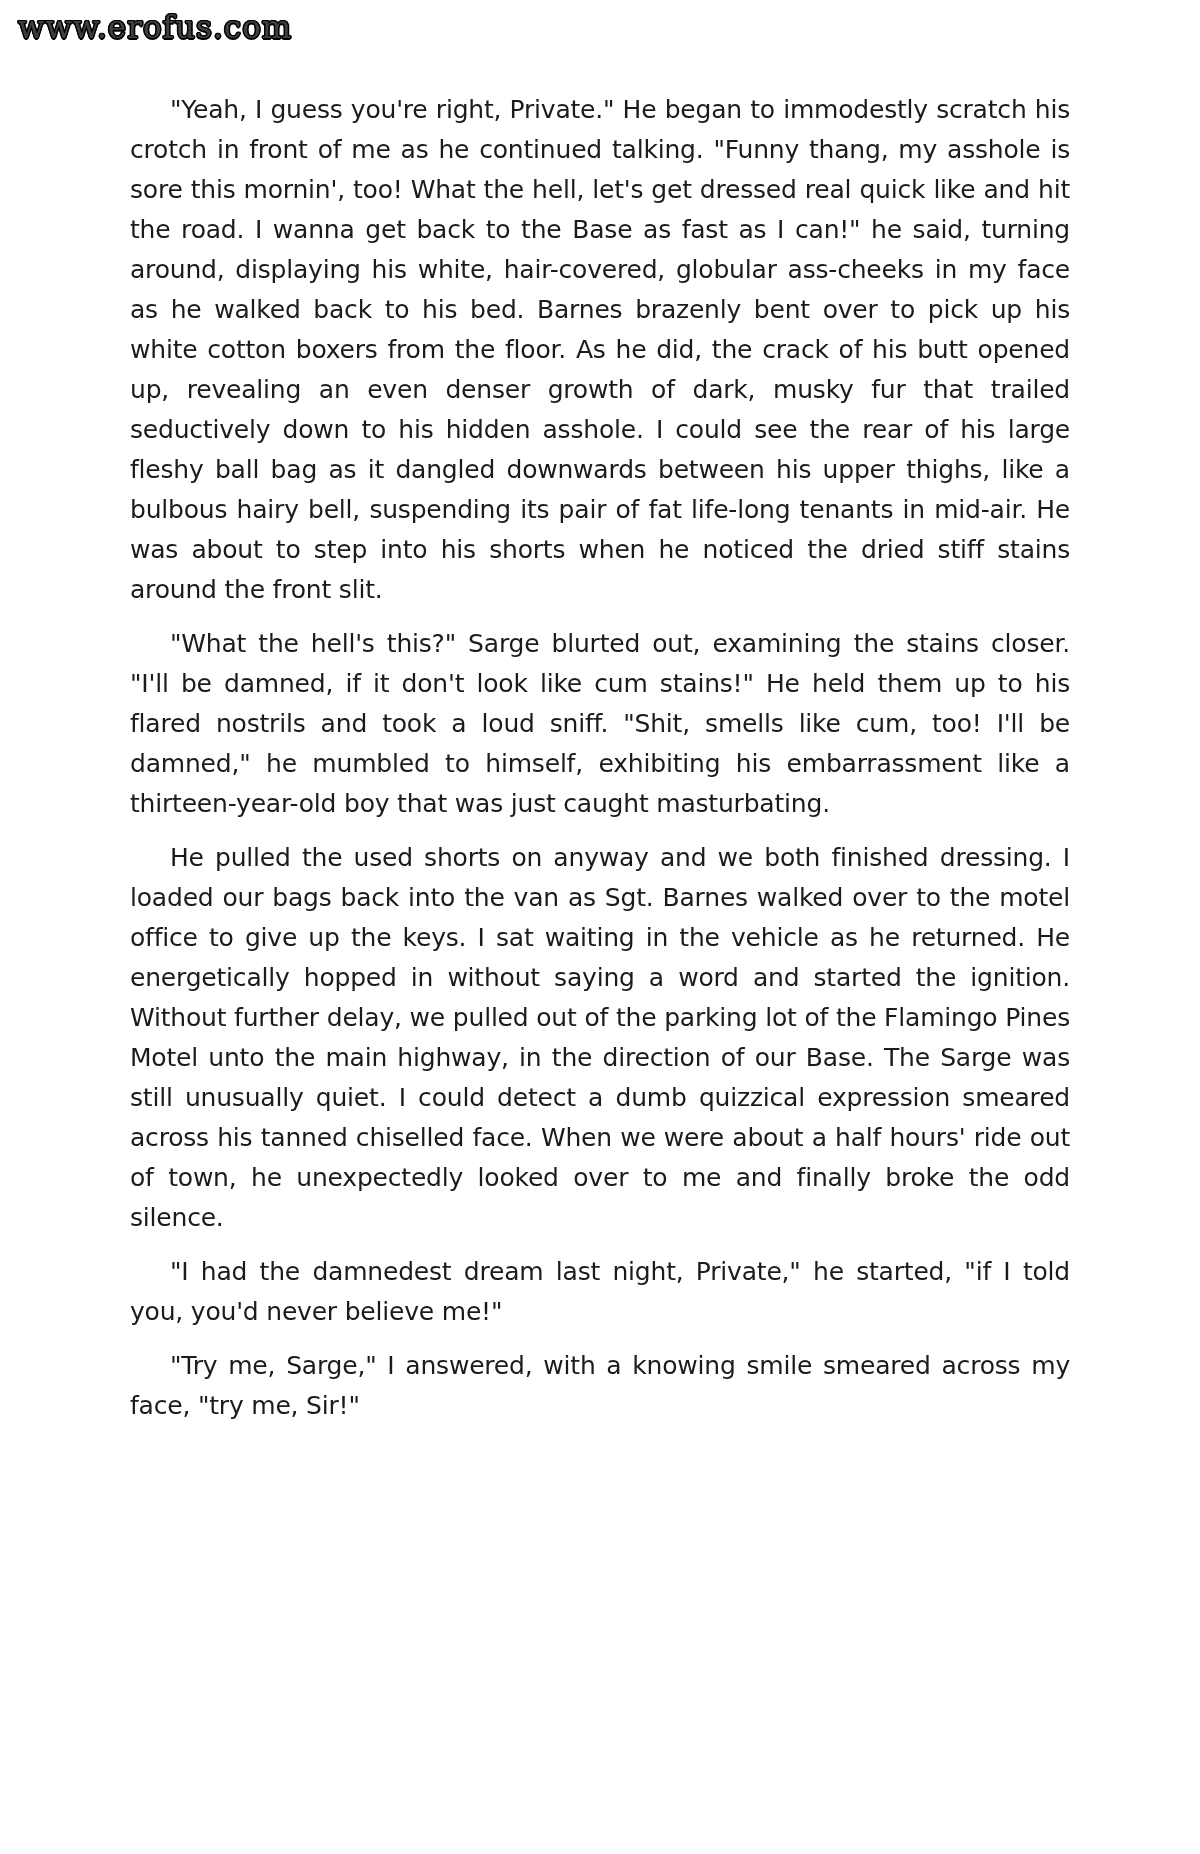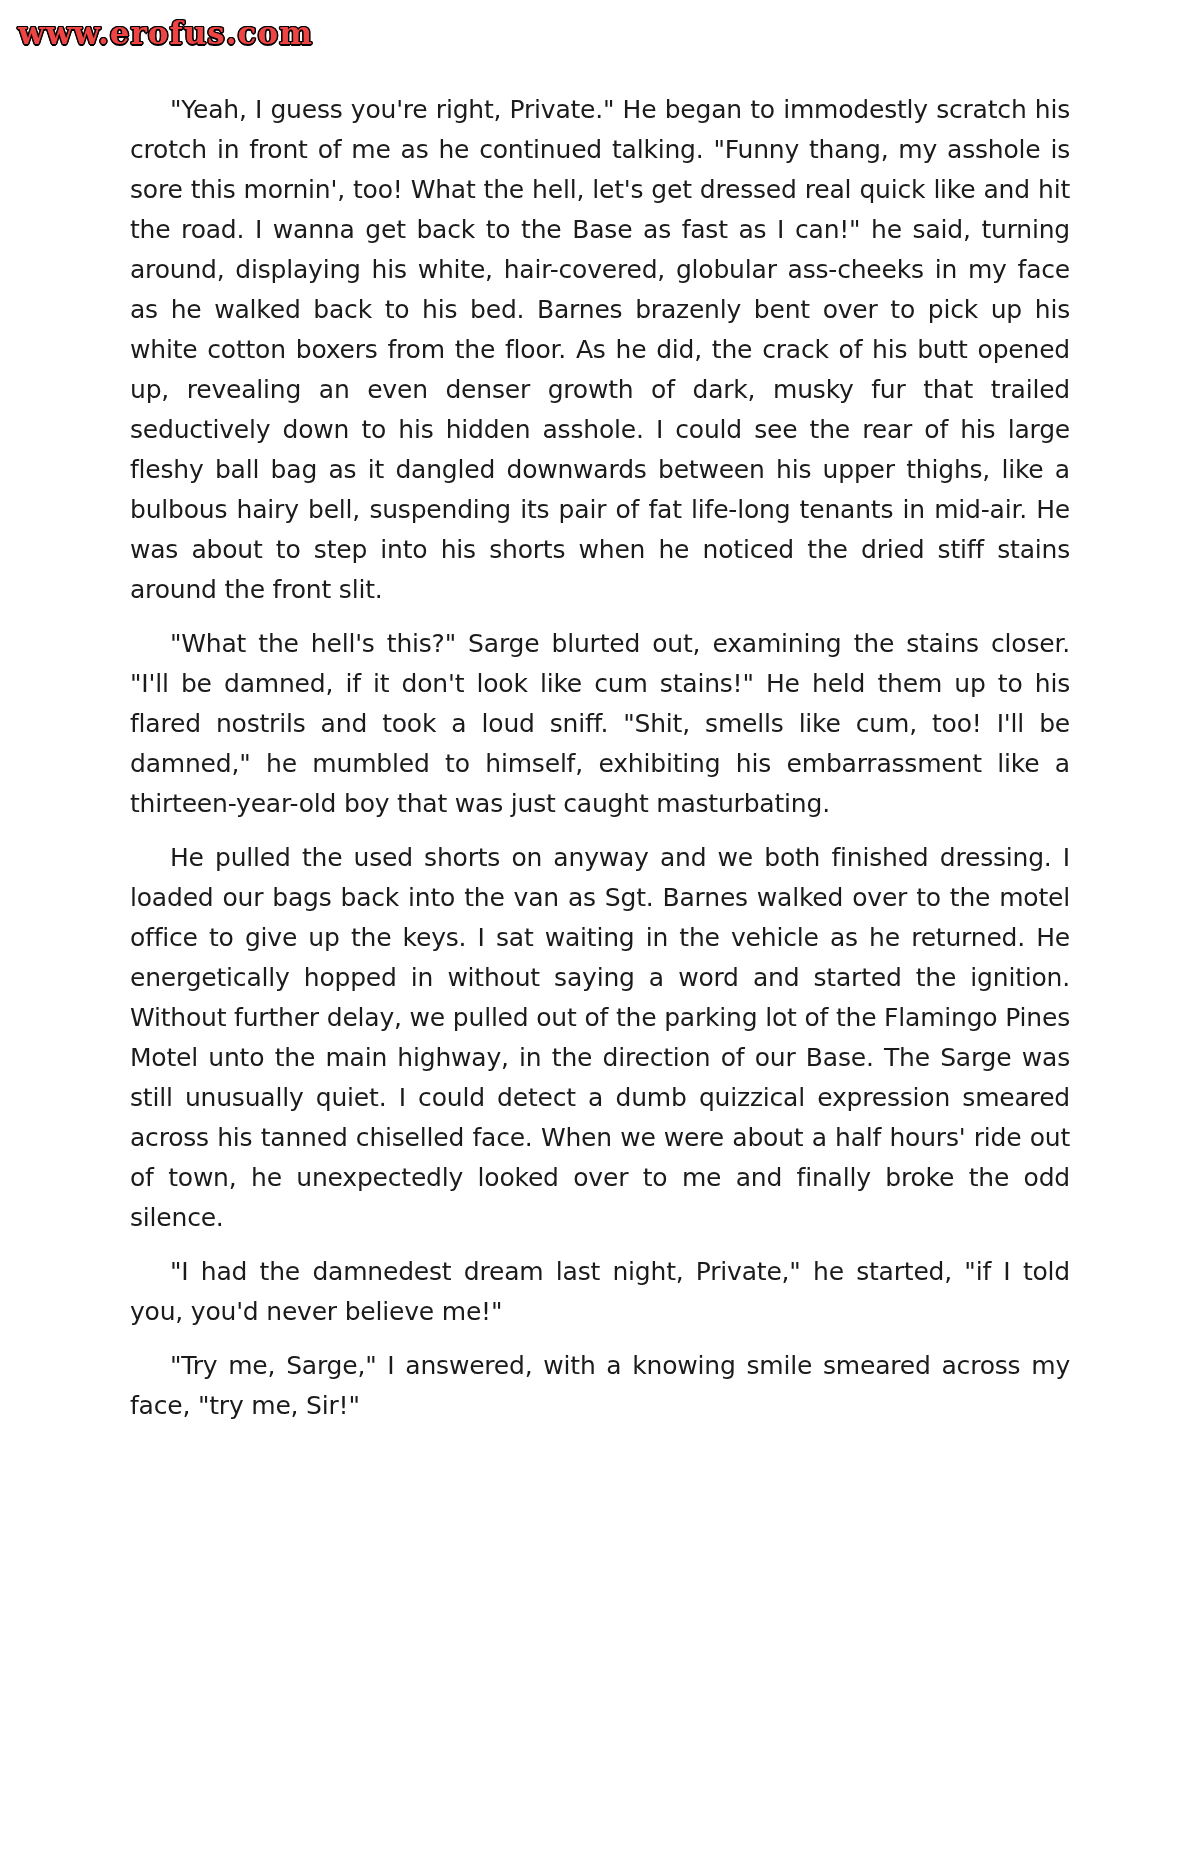--- a/index.html
+++ b/index.html
@@ -9,27 +9,27 @@
   }
   .page {
     position: relative;
     width: 1200px;
     height: 1854px;
     background: #ffffff;
     overflow: hidden;
   }
   .watermark {
     position: absolute;
-    top: 15px;
+    top: 9px;
     left: 18px;
     font-family: "DejaVu Serif", serif;
-    font-weight: bold;
+    font-weight: normal;
     font-size: 31px;
     letter-spacing: 1px;
-    color: #ef4444;
+    color: #404040;
     -webkit-text-stroke: 1.5px #000000;
     paint-order: stroke fill;
     text-shadow:
       -1px -1px 0 #000, 1px -1px 0 #000,
       -1px  1px 0 #000, 1px  1px 0 #000,
       -1.5px 0 0 #000, 1.5px 0 0 #000,
       0 -1.5px 0 #000, 0 1.5px 0 #000;
     white-space: nowrap;
   }
   .content {

